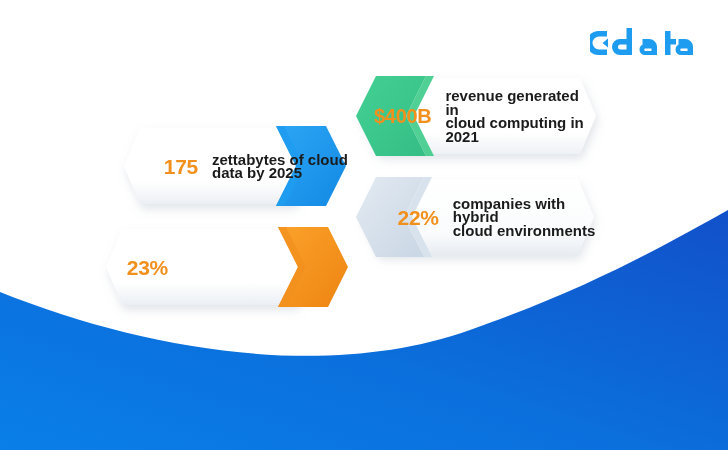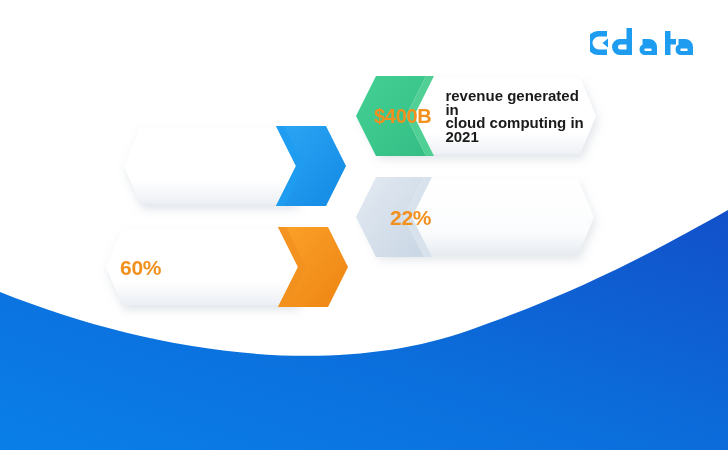--- a/index.html
+++ b/index.html
@@ -55,21 +55,21 @@
     display: flex;
     align-items: center;
   }
   .stat-value {
     color: #F2901E;
     font-weight: bold;
     font-size: 21px;
     letter-spacing: -0.3px;
     line-height: 1;
     white-space: nowrap;
-    text-align: left;
+    text-align: right;
   }
   .stat-label {
     color: #1b1b1b;
     font-weight: bold;
     font-size: 15px;
     line-height: 13.5px;
     white-space: pre-line;
     margin-left: 14px;
   }
 
@@ -172,20 +172,25 @@
           <stop offset="0%" stop-color="#2CA6F5"></stop>
           <stop offset="100%" stop-color="#1389E4"></stop>
         </linearGradient>
       </defs>
 
       <path d="M22,4 L176,4 L196,42 L176,80 L22,80 L6,42 Z" fill="url(#card2)" filter="url(#sh2)"></path>
 
       <path d="M158,2 L208,2 L228,42 L208,82 L158,82 L178,42 Z" fill="url(#g2)"></path>
       <path d="M158,2 L166,2 L186,42 L166,82 L158,82 L178,42 Z" fill="#1E9CF0" opacity="0.85"></path>
     </svg>
+    <div class="stat-content">
+      <div class="stat-value">175</div>
+      <div class="stat-label">zettabytes of cloud
+data by 2025</div>
+    </div>
   </div>
 
   <div class="stat" id="stat-22">
     <svg class="stat-svg" width="272" height="92" viewBox="0 0 272 92">
       <defs>
         <linearGradient id="card3" x1="0" y1="0" x2="0" y2="1">
           <stop offset="0%" stop-color="#ffffff"></stop>
           <stop offset="70%" stop-color="#fbfcfd"></stop>
           <stop offset="100%" stop-color="#e7ecf2"></stop>
         </linearGradient>
@@ -196,20 +201,22 @@
           <stop offset="0%" stop-color="#E3EAF2"></stop>
           <stop offset="100%" stop-color="#C9D6E4"></stop>
         </linearGradient>
       </defs>
       <path d="M40,4 L240,4 L256,42 L240,80 L40,80 L22,42 Z" fill="url(#card3)" filter="url(#sh3)"></path>
       <path d="M38,2 L86,2 L66,42 L86,82 L38,82 L18,42 Z" fill="url(#g3)"></path>
       <path d="M86,2 L94,2 L74,42 L94,82 L86,82 L66,42 Z" fill="#D8E2EC"></path>
     </svg>
     <div class="stat-content">
       <div class="stat-value">22%</div>
+      <div class="stat-label">companies with hybrid
+cloud environments</div>
     </div>
   </div>
 
   <div class="stat" id="stat-86">
     <svg class="stat-svg" width="292" height="92" viewBox="0 0 292 92">
       <defs>
         <linearGradient id="card4" x1="0" y1="0" x2="0" y2="1">
           <stop offset="0%" stop-color="#ffffff"></stop>
           <stop offset="70%" stop-color="#ffffff"></stop>
           <stop offset="100%" stop-color="#ebeff4"></stop>
@@ -220,17 +227,17 @@
         <linearGradient id="g4" x1="0" y1="0" x2="1" y2="1">
           <stop offset="0%" stop-color="#FBA22B"></stop>
           <stop offset="100%" stop-color="#EE8412"></stop>
         </linearGradient>
       </defs>
       <path d="M22,4 L196,4 L216,42 L196,80 L22,80 L6,42 Z" fill="url(#card4)" filter="url(#sh4)"></path>
       <path d="M178,2 L228,2 L248,42 L228,82 L178,82 L198,42 Z" fill="url(#g4)"></path>
       <path d="M178,2 L186,2 L206,42 L186,82 L178,82 L198,42 Z" fill="#F2901E" opacity="0.85"></path>
     </svg>
     <div class="stat-content">
-      <div class="stat-value">60%</div>
+      <div class="stat-value">23%</div>
     </div>
   </div>
 
 </div>
 
 </body></html>

